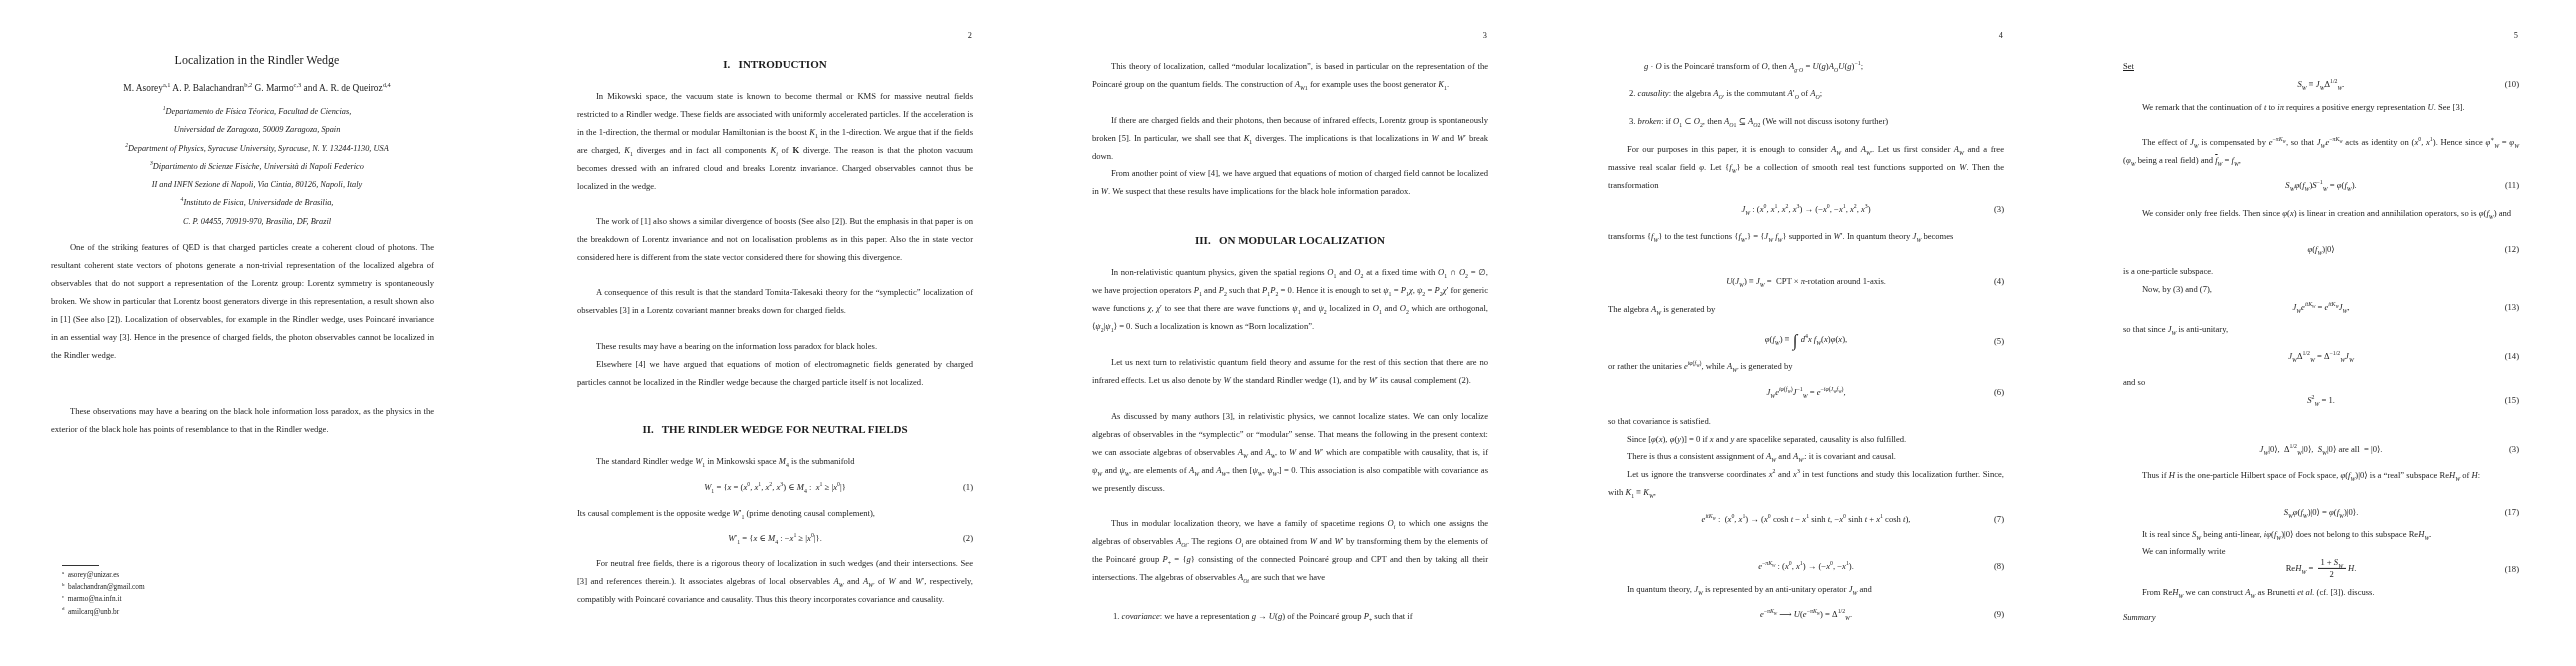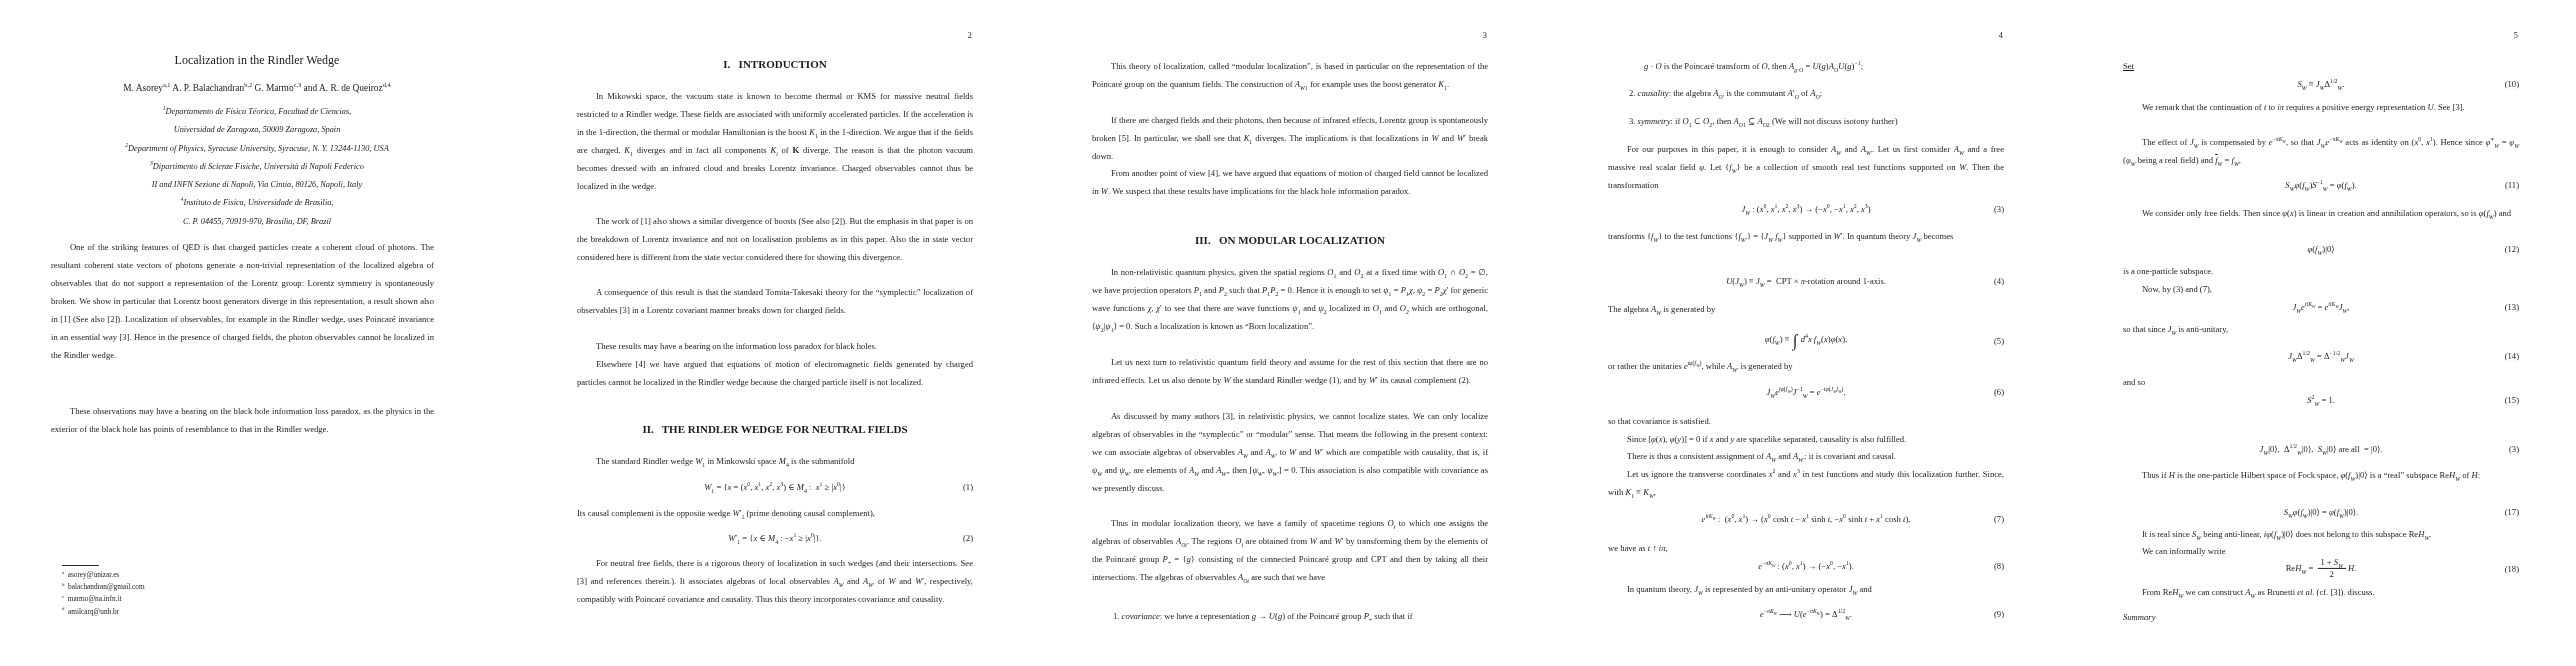--- a/index.html
+++ b/index.html
@@ -83,21 +83,21 @@
       <div class="blk para ind" style="top: 263px;">In non-relativistic quantum physics, given the spatial regions <i>O</i><sub>1</sub> and <i>O</i><sub>2</sub> at a fixed time with <i>O</i><sub>1</sub> ∩ <i>O</i><sub>2</sub> = ∅, we have projection operators <i>P</i><sub>1</sub> and <i>P</i><sub>2</sub> such that <i>P</i><sub>1</sub><i>P</i><sub>2</sub> = 0.  Hence it is enough to set <i>ψ</i><sub>1</sub> = <i>P</i><sub>1</sub><i>χ</i>,  <i>ψ</i><sub>2</sub> = <i>P</i><sub>2</sub><i>χ</i>′ for generic wave functions <i>χ</i>, <i>χ</i>′ to see that there are wave functions <i>ψ</i><sub>1</sub> and <i>ψ</i><sub>2</sub> localized in <i>O</i><sub>1</sub> and <i>O</i><sub>2</sub> which are orthogonal, ⟨<i>ψ</i><sub>2</sub>|<i>ψ</i><sub>1</sub>⟩ = 0.  Such a localization is known as “Born localization”.</div>
       <div class="blk para ind" style="top: 353px;">Let us next turn to relativistic quantum field theory and assume for the rest of this section that there are no infrared effects.  Let us also denote by <i>W</i> the standard Rindler wedge (1), and by <i>W</i>′ its causal complement (2).</div>
       <div class="blk para ind" style="top: 407px;">As discussed by many authors [3], in relativistic physics, we cannot localize states.  We can only localize algebras of observables in the “symplectic” or “modular” sense.  That means the following in the present context:  we can associate algebras of observables <i>A<sub>W</sub></i> and <i>A<sub>W′</sub></i> to <i>W</i> and <i>W</i>′ which are compatible with causality, that is, if <i>ψ<sub>W</sub></i> and <i>ψ<sub>W′</sub></i> are elements of <i>A<sub>W</sub></i> and <i>A<sub>W′</sub></i>, then [<i>ψ<sub>W</sub></i>, <i>ψ<sub>W′</sub></i>] = 0.  This association is also compatible with covariance as we presently discuss.</div>
       <div class="blk para ind" style="top: 514px;">Thus in modular localization theory, we have a family of spacetime regions <i>O<sub>i</sub></i> to which one assigns the algebras of observables <i>A</i><sub><i>Oi</i></sub>.  The regions <i>O<sub>i</sub></i> are obtained from <i>W</i> and <i>W</i>′ by transforming them by the elements of the Poincaré group <i>P</i><sub>+</sub> = {<i>g</i>} consisting of the connected Poincaré group and CPT and then by taking all their intersections.  The algebras of observables <i>A</i><sub><i>Oi</i></sub> are such that we have</div>
       <div class="blk para listitem" style="top: 607px;">1. <i>covariance</i>:  we have a representation <i>g</i> → <i>U</i>(<i>g</i>) of the Poincaré group <i>P</i><sub>+</sub> such that if</div>
     </section>
     <section class="page" style="left: 1546px;">
       <div class="pagenum">4</div>
       <div class="blk para hang" style="top: 57px;"><i>g</i> · <i>O</i> is the Poincaré transform of <i>O</i>, then <i>A</i><sub><i>g</i>·<i>O</i></sub> = <i>U</i>(<i>g</i>)<i>A<sub>O</sub></i><i>U</i>(<i>g</i>)<sup>−1</sup>;</div>
       <div class="blk para listitem" style="top: 84px;">2. <i>causality</i>:  the algebra <i>A</i><sub><i>O</i>′</sub> is the commutant <i>A</i>′<sub><i>O</i></sub> of <i>A<sub>O</sub></i>;</div>
-      <div class="blk para listitem" style="top: 112px;">3. <i>symmetry</i>:  if <i>O</i><sub>1</sub> ⊂ <i>O</i><sub>2</sub>, then <i>A</i><sub><i>O</i>1</sub> ⊆ <i>A</i><sub><i>O</i>2</sub> (We will not discuss isotony further)</div>
+      <div class="blk para listitem" style="top: 112px;">3. <i>broken</i>:  if <i>O</i><sub>1</sub> ⊂ <i>O</i><sub>2</sub>, then <i>A</i><sub><i>O</i>1</sub> ⊆ <i>A</i><sub><i>O</i>2</sub> (We will not discuss isotony further)</div>
       <div class="blk para ind" style="top: 140px;">For our purposes in this paper, it is enough to consider <i>A<sub>W</sub></i> and <i>A<sub>W′</sub></i>.  Let us first consider <i>A<sub>W</sub></i> and a free massive real scalar field <i>φ</i>.  Let {<i>f<sub>W</sub></i>} be a collection of smooth real test functions supported on <i>W</i>.  Then the transformation</div>
       <div class="blk eq" style="top: 192px;">
         <span class="eq-body"><i>J<sub>W</sub></i> : (<i>x</i><sup>0</sup>, <i>x</i><sup>1</sup>, <i>x</i><sup>2</sup>, <i>x</i><sup>3</sup>)  →  (−<i>x</i><sup>0</sup>, −<i>x</i><sup>1</sup>, <i>x</i><sup>2</sup>, <i>x</i><sup>3</sup>)</span>
         <span class="eq-num">(3)</span>
       </div>
       <div class="blk para" style="top: 227px;">transforms {<i>f<sub>W</sub></i>} to the test functions {<i>f<sub>W′</sub></i>} = {<i>J<sub>W</sub> f<sub>W</sub></i>} supported in <i>W</i>′.  In quantum theory <i>J<sub>W</sub></i> becomes</div>
       <div class="blk eq" style="top: 264px;">
         <span class="eq-body"><i>U</i>(<i>J<sub>W</sub></i>) ≡ <i>J<sub>W</sub></i> =&nbsp; CPT × <i>π</i>-rotation around 1-axis.</span>
         <span class="eq-num">(4)</span>
       </div>
@@ -112,21 +112,20 @@
         <span class="eq-num">(6)</span>
       </div>
       <div class="blk para" style="top: 412px;">so that covariance is satisfied.</div>
       <div class="blk para ind" style="top: 430px;">Since [<i>φ</i>(<i>x</i>), <i>φ</i>(<i>y</i>)] = 0 if <i>x</i> and <i>y</i> are spacelike separated, causality is also fulfilled.</div>
       <div class="blk para ind" style="top: 447px;">There is thus a consistent assignment of <i>A<sub>W</sub></i> and <i>A<sub>W′</sub></i>:  it is covariant and causal.</div>
       <div class="blk para ind" style="top: 465px;">Let us ignore the transverse coordinates <i>x</i><sup>2</sup> and <i>x</i><sup>3</sup> in test functions and study this localization further.  Since, with <i>K</i><sub>1</sub> ≡ <i>K<sub>W</sub></i>,</div>
       <div class="blk eq" style="top: 502px;">
         <span class="eq-body"><i>e</i><sup><i>itK<sub>W</sub></i></sup> :&nbsp; (<i>x</i><sup>0</sup>, <i>x</i><sup>1</sup>)  →  (<i>x</i><sup>0</sup> cosh <i>t</i> − <i>x</i><sup>1</sup> sinh <i>t</i>, −<i>x</i><sup>0</sup> sinh <i>t</i> + <i>x</i><sup>1</sup> cosh <i>t</i>),</span>
         <span class="eq-num">(7)</span>
       </div>
-      <div class="blk para" style="top: 539px;">we have as <i>t</i> ↑ <i>iπ</i>,</div>
       <div class="blk eq" style="top: 549px;">
         <span class="eq-body"><i>e</i><sup>−<i>πK<sub>W</sub></i></sup> : (<i>x</i><sup>0</sup>, <i>x</i><sup>1</sup>) → (−<i>x</i><sup>0</sup>, −<i>x</i><sup>1</sup>).</span>
         <span class="eq-num">(8)</span>
       </div>
       <div class="blk para ind" style="top: 580px;">In quantum theory, <i>J<sub>W</sub></i> is represented by an anti-unitary operator <i>J<sub>W</sub></i> and</div>
       <div class="blk eq" style="top: 597px;">
         <span class="eq-body"><i>e</i><sup>−<i>πK<sub>W</sub></i></sup> ⟶ <i>U</i>(<i>e</i><sup>−<i>πK<sub>W</sub></i></sup>) = Δ<sup>1/2</sup><sub><i>W</i></sub>.</span>
         <span class="eq-num">(9)</span>
       </div>
     </section>

